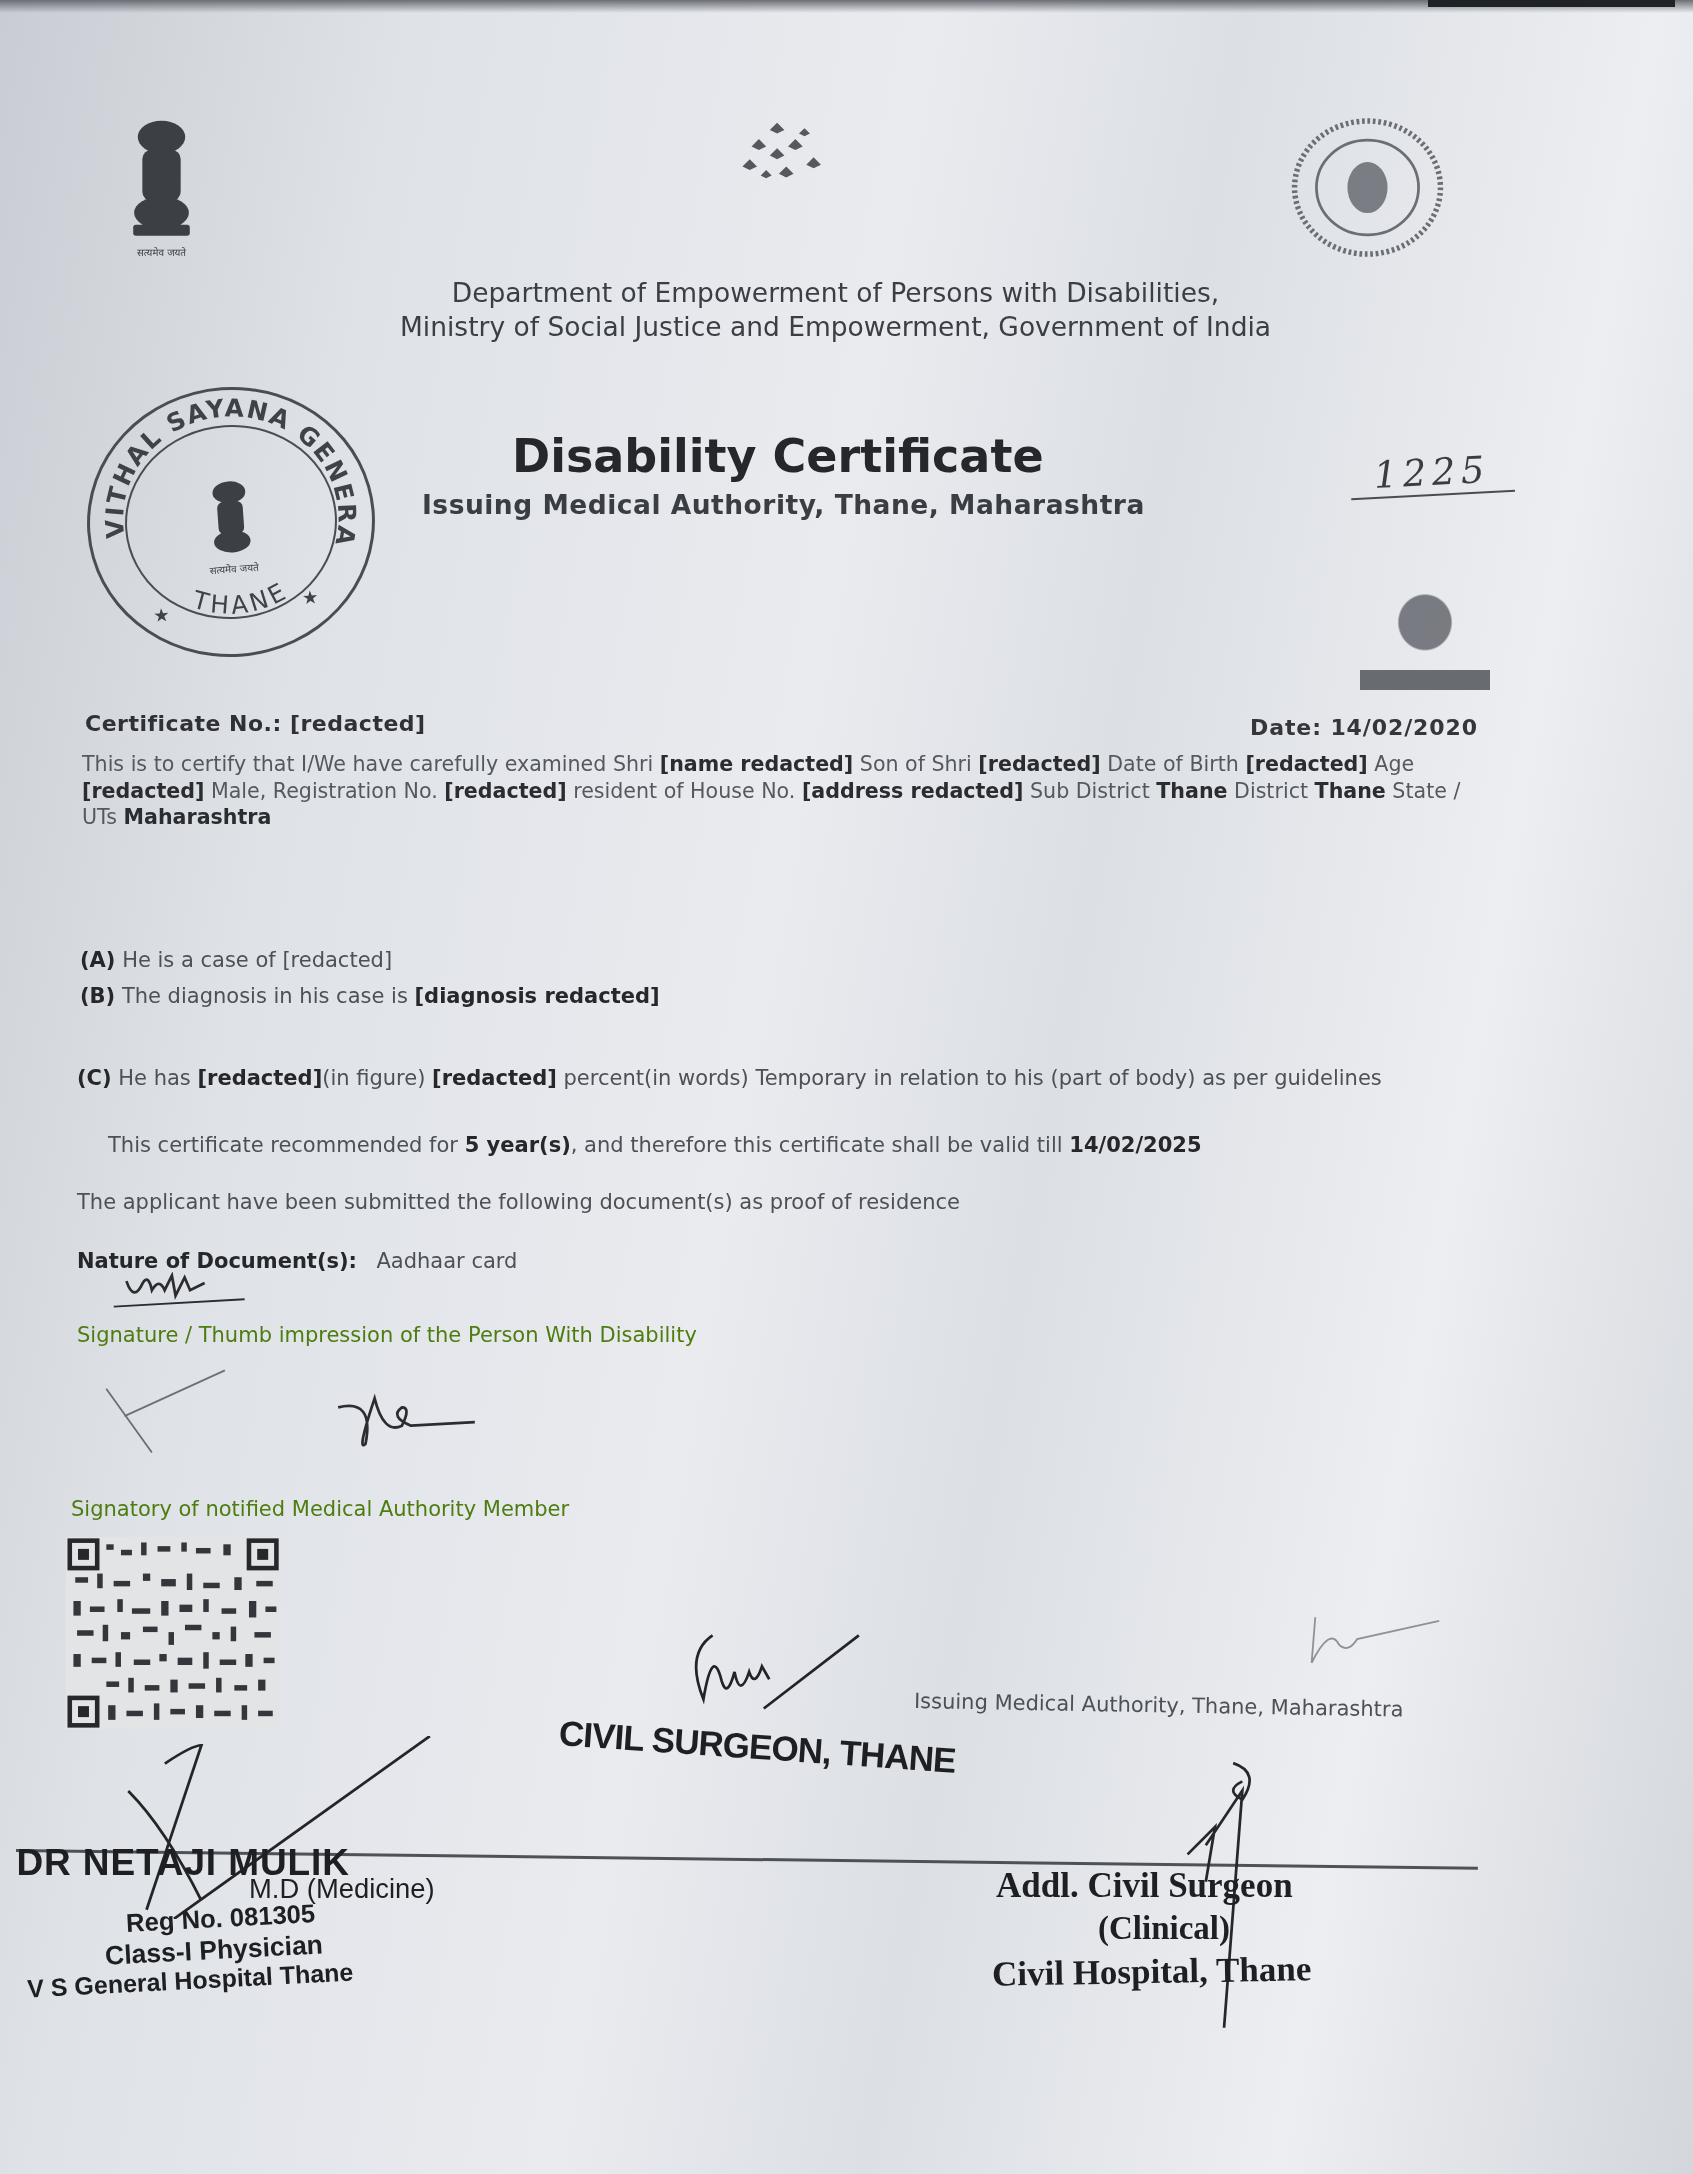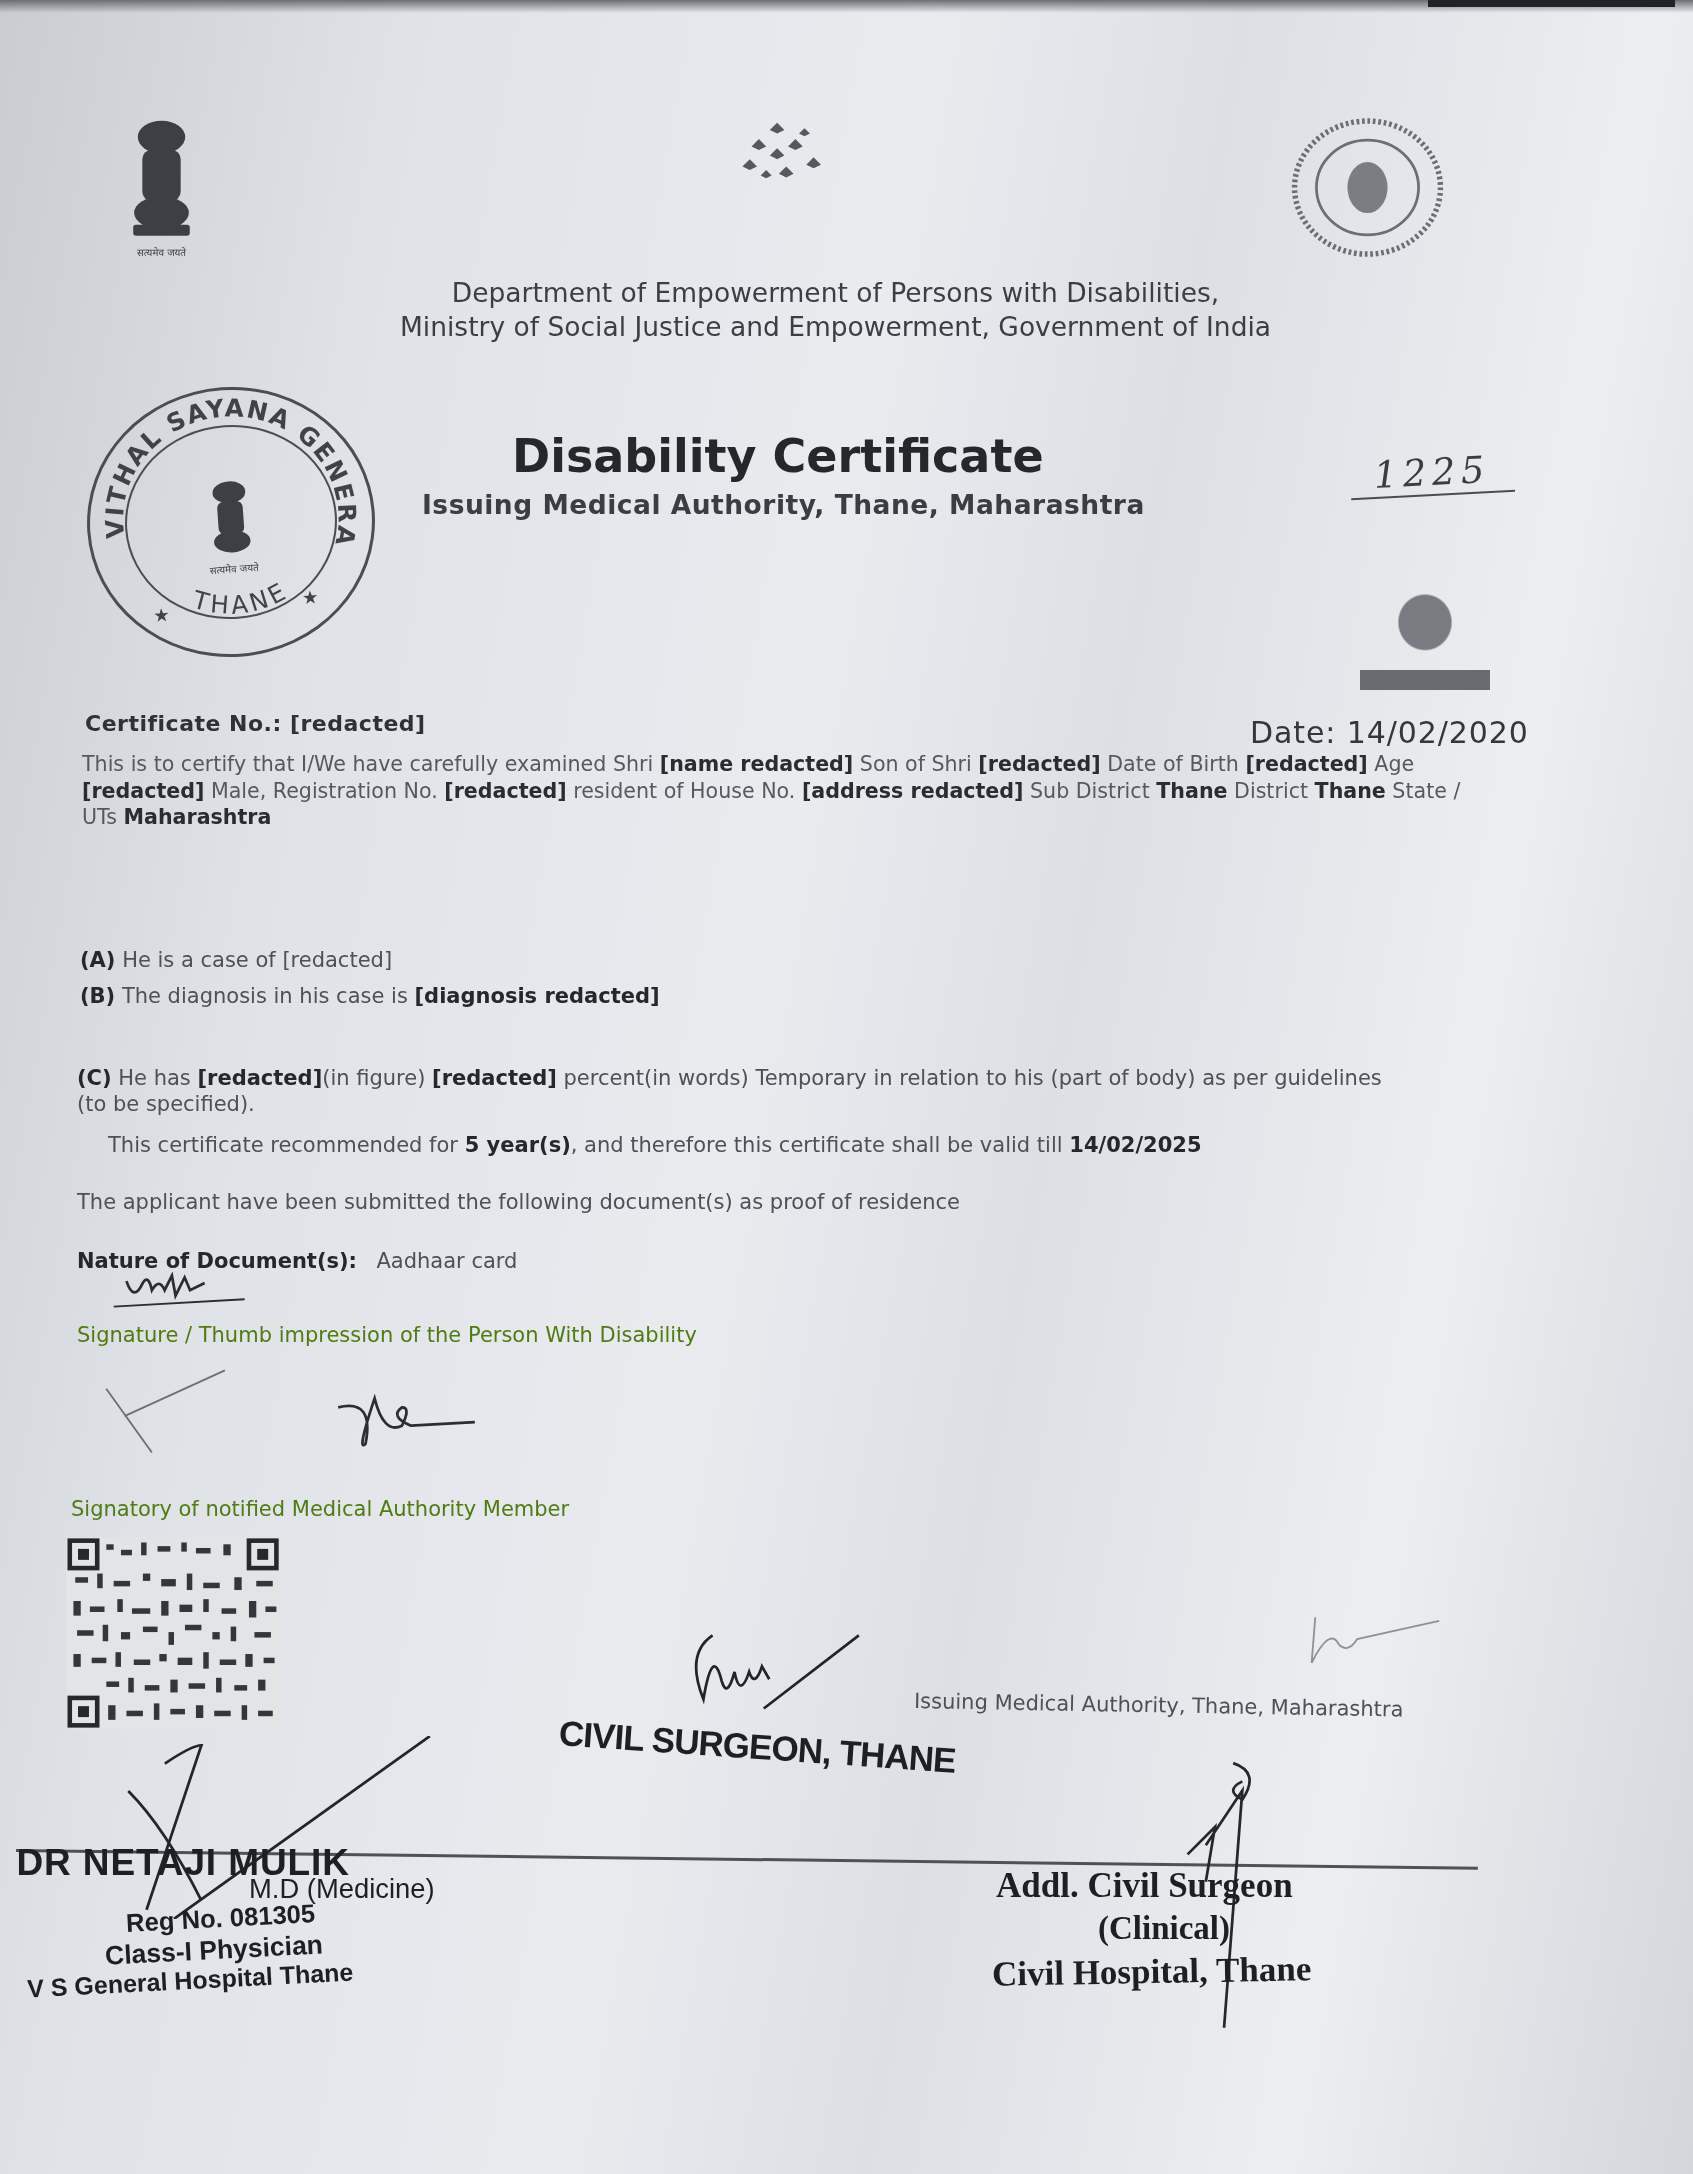--- a/index.html
+++ b/index.html
@@ -23,21 +23,21 @@
       font-family: "DejaVu Serif", serif; font-style: italic; border-bottom: 2.7px solid #4a4c50;
       text-align: center; transform: rotate(-3deg); letter-spacing: 5.5px;
     }
     .photo-box {
       left: 1360px; top: 567px; width: 130px; height: 123px;
       background: radial-gradient(ellipse at 50% 45%, #6d7076 0 28%, rgba(0,0,0,0) 30%),
                   linear-gradient(to top, #5b5e63 0 16%, rgba(0,0,0,0) 16%);
       opacity: 0.9;
     }
     .cert-no { left: 85px; top: 711px; font-size: 22px; font-weight: bold; color: #2f3136; letter-spacing: 0.5px; }
-    .cert-date { left: 1250px; top: 715px; font-size: 30px; font-weight: normal; color: #34363a; letter-spacing: 0.9px; }
+    .cert-date { left: 1250px; top: 715px; font-size: 22px; font-weight: bold; color: #34363a; letter-spacing: 0.9px; }
     .body-para {
       left: 82px; top: 751px; width: 1407px; font-size: 20.6px; line-height: 26.5px; color: #55585e;
     }
     .body-para b { color: #2a2c30; }
     .line { font-size: 21px; color: #4d5056; }
     .line b { color: #25272b; }
     .sig-line-small { font-size: 21px; color: #4d7c0f; }
     .stamp-text { font-family: "Liberation Sans", sans-serif; font-weight: bold; color: #1d1f22; }
     .seal {
       left: 87px; top: 387px; width: 288px; height: 270px; border-radius: 50%;
@@ -142,21 +142,20 @@
 
 <div class="abs line" style="left:80px; top:948px;">
   <b>(A)</b><span> He is a case of   </span><span>[redacted]</span>
 </div>
 <div class="abs line" style="left:80px; top:984px;">
   <b>(B)</b><span> The diagnosis in his case is </span><b>[diagnosis redacted]</b>
 </div>
 
 <div class="abs line" style="left:77px; top:1066px; width:1425px; line-height:25.6px;">
   <b>(C)</b><span> He has </span><b>[redacted]</b><span>(in figure)  </span><b>[redacted]</b><span>  percent(in words) Temporary in relation to his   (part of body) as per guidelines</span>
-  <div>(to be specified).</div>
 </div>
 <div class="abs line" style="left:108px; top:1133px;">
   <span>This certificate recommended for </span><b>5 year(s)</b><span>, and therefore this certificate shall be valid till </span><b>14/02/2025</b>
 </div>
 
 <div class="abs line" style="left:77px; top:1190px;">The applicant have been submitted the following document(s) as proof of residence</div>
 <div class="abs line" style="left:77px; top:1249px;">
   <b>Nature of Document(s):</b>
   <span style="margin-left:12.8px;">Aadhaar card</span>
 </div>

